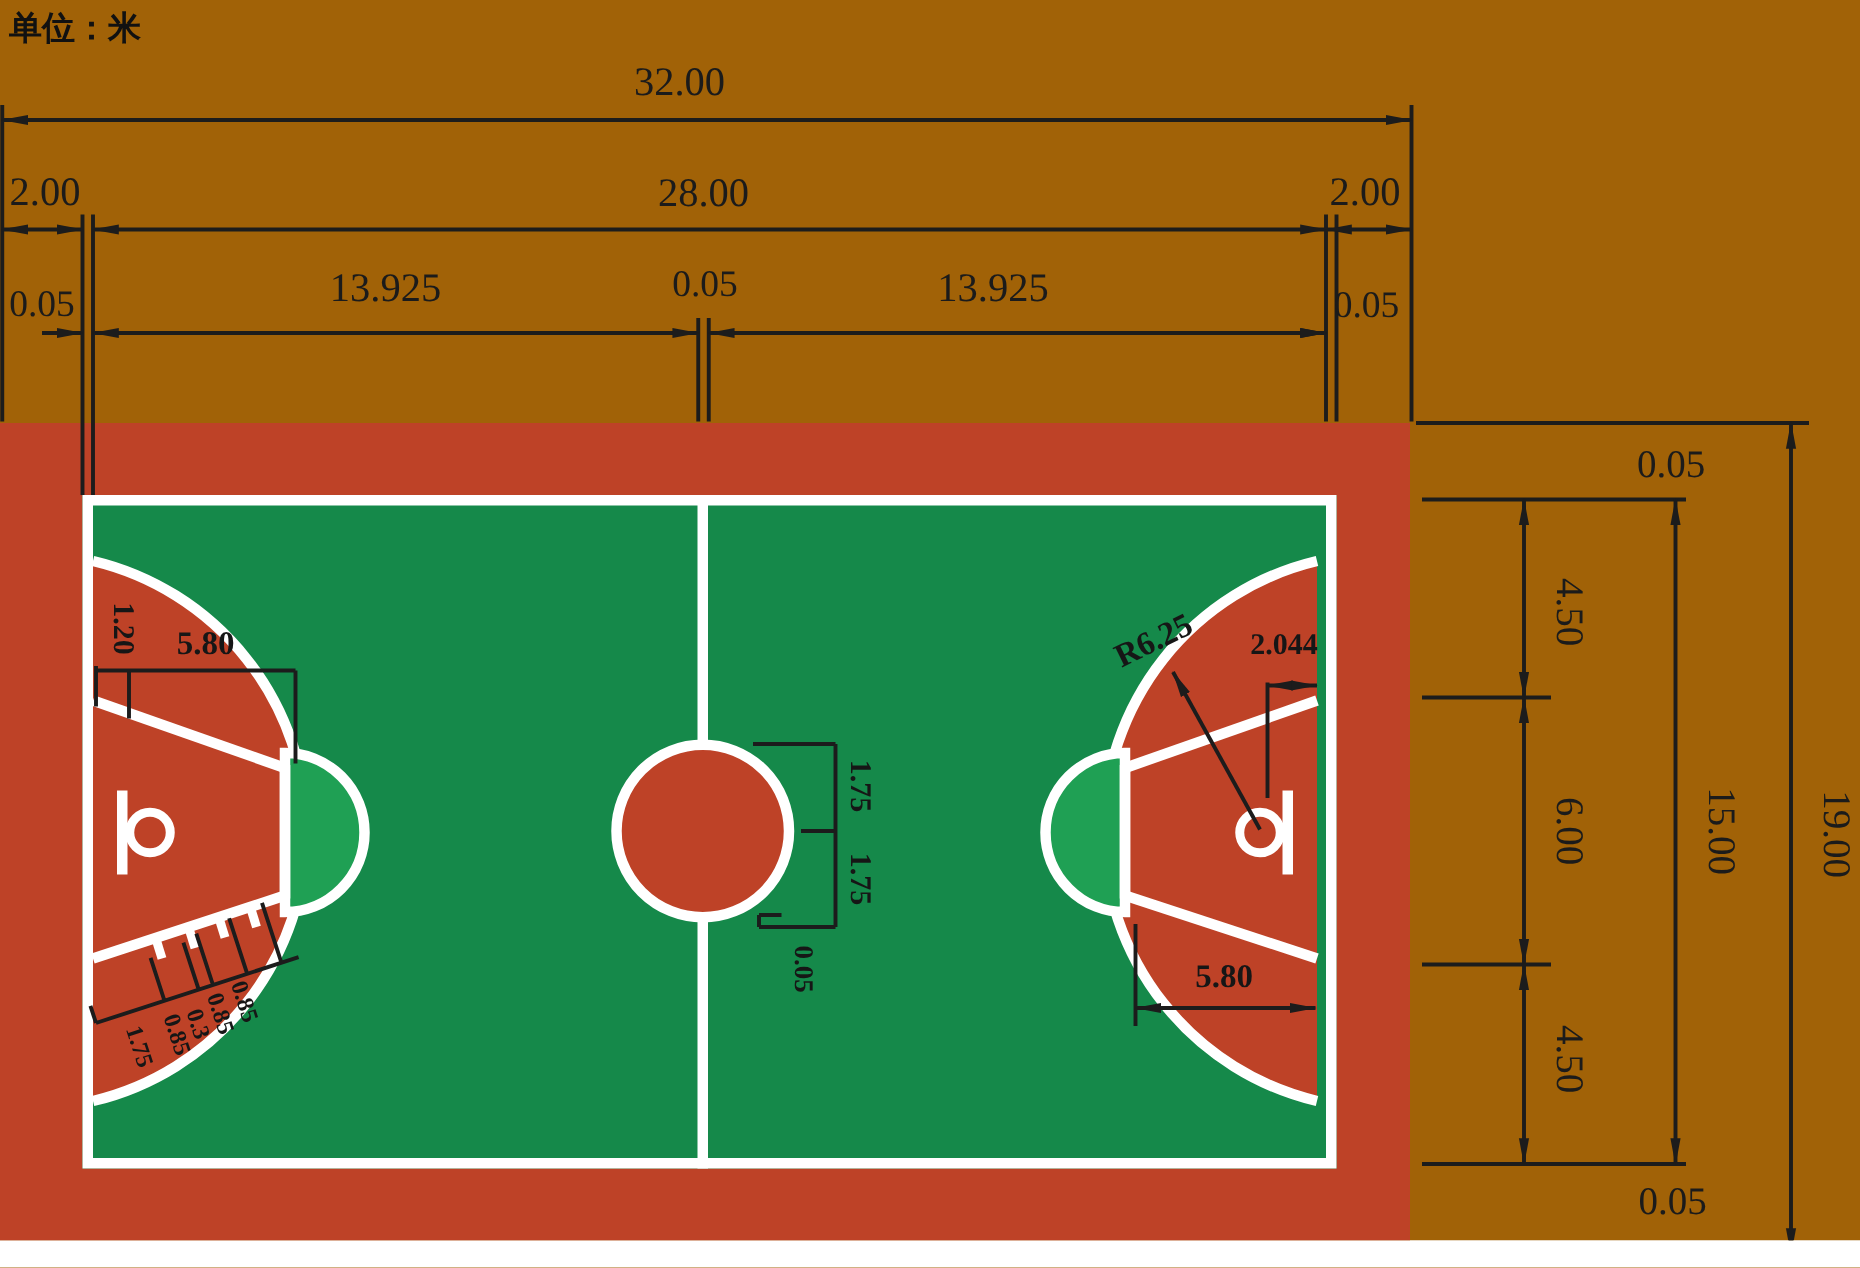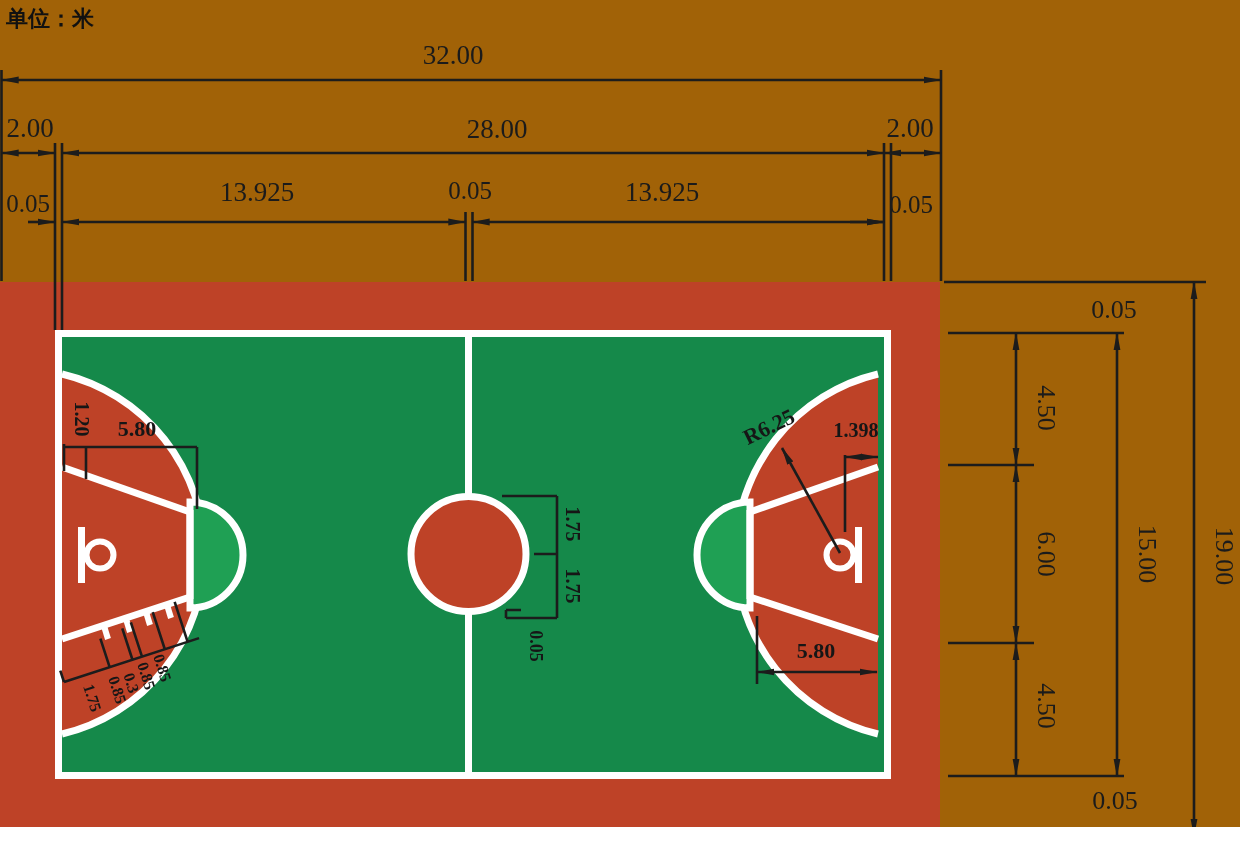--- a/index.html
+++ b/index.html
@@ -144,21 +144,21 @@
       </g>
     </g>
 
     <rect x="0" y="838" width="1240" height="7" fill="#000"></rect>
   </svg>
 
   <div class="unit">单位：米</div>
 
   <div class="lbl s27" style="left:453px; top:55px;">32.00</div>
   <div class="lbl s27" style="left:30px;  top:128px;">2.00</div>
-  <div class="lbl s27" style="left:469px; top:129px;margin-left:28px;">28.00</div>
+  <div class="lbl s27" style="left:469px; top:129px;">28.00</div>
   <div class="lbl s27" style="left:910px; top:128px;">2.00</div>
   <div class="lbl s25" style="left:28px;  top:203px;">0.05</div>
   <div class="lbl s27" style="left:257px; top:192px;">13.925</div>
   <div class="lbl s25" style="left:470px; top:190px;">0.05</div>
   <div class="lbl s27" style="left:662px; top:192px;">13.925</div>
   <div class="lbl s25" style="left:911px; top:204px;">0.05</div>
 
   <div class="lbl s26" style="left:1114px; top:310px;">0.05</div>
   <div class="lbl s26 r90" style="left:1046px; top:408px;">4.50</div>
   <div class="lbl s26 r90" style="left:1046px; top:554px;">6.00</div>
@@ -166,21 +166,21 @@
   <div class="lbl s26 r90" style="left:1147px; top:554px;">15.00</div>
   <div class="lbl s26 r90" style="left:1224px; top:556px;">19.00</div>
   <div class="lbl s26" style="left:1115px; top:801px;">0.05</div>
 
   <div class="lbl court-lbl s20 r90" style="left:82px;  top:419px;">1.20</div>
   <div class="lbl court-lbl s22" style="left:137px; top:429px;">5.80</div>
   <div class="lbl court-lbl s20 r90" style="left:573px; top:524px;">1.75</div>
   <div class="lbl court-lbl s20 r90" style="left:573px; top:586px;">1.75</div>
   <div class="lbl court-lbl s18 r90" style="left:536px; top:646px;">0.05</div>
   <div class="lbl court-lbl s22 rn26" style="left:769px; top:427px;">R6.25</div>
-  <div class="lbl court-lbl s20" style="left:856px; top:430px;">1.398</div>
+  <div class="lbl court-lbl s20" style="left:856px; top:430px;">2.044</div>
   <div class="lbl court-lbl s22" style="left:816px; top:651px;">5.80</div>
 
   <div class="lbl court-lbl s16 r72" style="left:92px;  top:698px;">1.75</div>
   <div class="lbl court-lbl s16 r72" style="left:117px; top:690px;">0.85</div>
   <div class="lbl court-lbl s16 r72" style="left:131px; top:683px;">0.3</div>
   <div class="lbl court-lbl s16 r72" style="left:146px; top:676px;">0.85</div>
   <div class="lbl court-lbl s16 r72" style="left:162px; top:668px;">0.85</div>
 
 </div>
 

